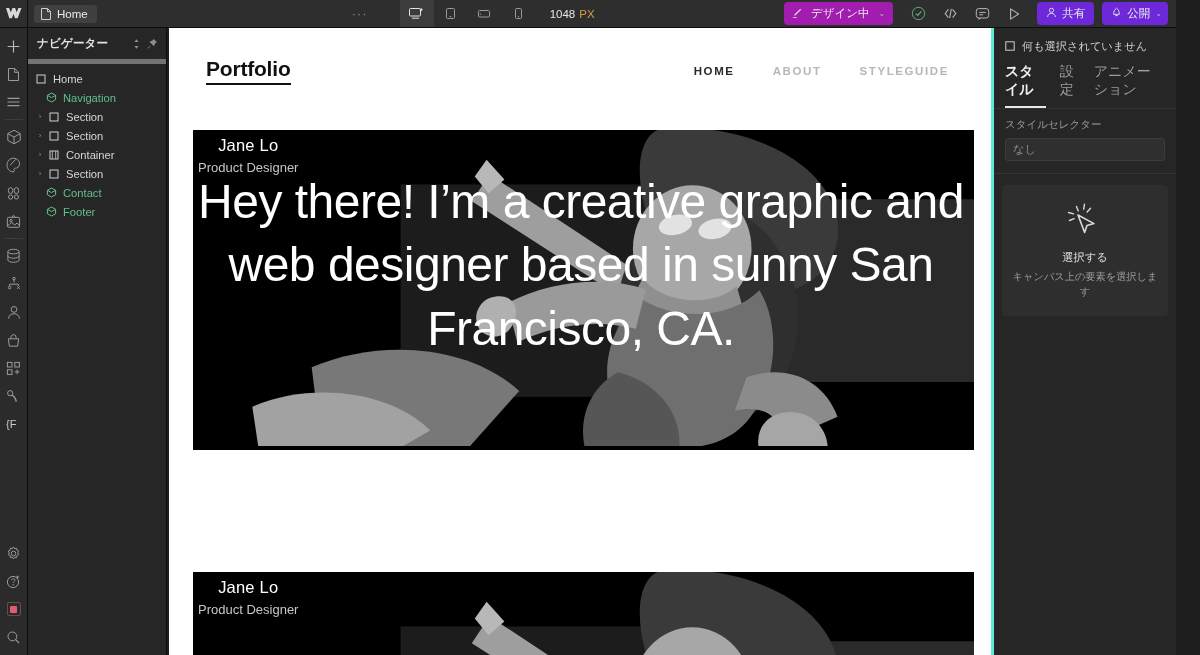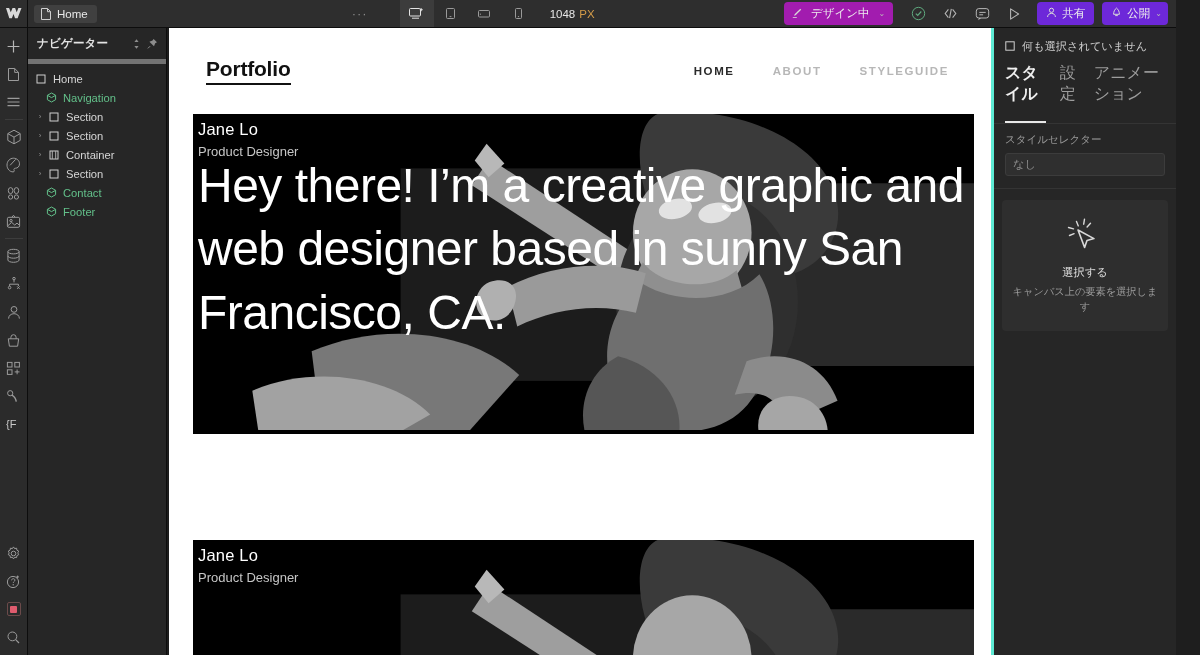--- a/index.html
+++ b/index.html
@@ -117,21 +117,21 @@
   }
   .brand {
     font-size: 21px; font-weight: 700; color:#111; letter-spacing:-.2px;
     border-bottom: 2.5px solid #111; padding-bottom: 1px; line-height:1.15;
   }
   .site-links { display:flex; gap:38px; padding-right:18px; }
   .site-link { font-size: 11.5px; letter-spacing: 1.6px; color:#b7b7b7; font-weight:600; }
   .site-link.active { color:#2a2a2a; font-weight:700; }
 
   .hero {
-    margin: 0 17px 0 24px; height: 320px; background:#000; position:relative; overflow:hidden;
+    margin: 16px 17px 0 24px; height: 320px; background:#000; position:relative; overflow:hidden;text-align:center;
   }
   .hero2 { height: 100%; }
   .hero-label { position:absolute; left:5px; top:6px; z-index:5; }
   .hero-name { color:#fff; font-size:16.5px; letter-spacing:.2px; }
   .hero-role { color:#c6c6c6; font-size:13px; margin-top:5px; }
   .hero-copy {
     position:absolute; left:5px; right:10px; top:40px; z-index:4;
     color:#fff; font-size: 48px; line-height: 1.32; font-weight: 400; letter-spacing:-.5px;
   }
   .illus { position:absolute; inset:0; z-index:1; }
@@ -140,21 +140,21 @@
   
   .rightpanel {
     width: 185px; min-width: 185px; background: #262626;
     border-left: 3px solid #5eead4; display:flex; flex-direction:column;
   }
   .rp-sel {
     display:flex; align-items:center; gap:7px; padding: 11px 10px 9px 11px;
     color:#cfcfcf; font-size: 11.2px;
   }
   .rp-tabs { display:flex; gap:14px; padding: 0 11px; position:relative; }
-  .rp-tab { font-size:16px; color:#9d9d9d; padding-bottom:16px; }
+  .rp-tab { font-size:14px; color:#9d9d9d; padding-bottom:7px; }
   .rp-tab.active { color:#f0f0f0; font-weight:700; border-bottom:2px solid #e8e8e8; }
   .rp-divider { height:1px; background:#343434; }
   .rp-sec { padding: 9px 11px 12px 11px; }
   .rp-label { font-size: 10.5px; color:#9a9a9a; margin-bottom:6px; }
   .rp-input {
     background:#2f2f2f; border:1px solid #3c3c3c; border-radius:3px;
     height: 23px; display:flex; align-items:center; padding: 0 7px;
     color:#8e8e8e; font-size: 11.2px;
   }
   .rp-empty {

